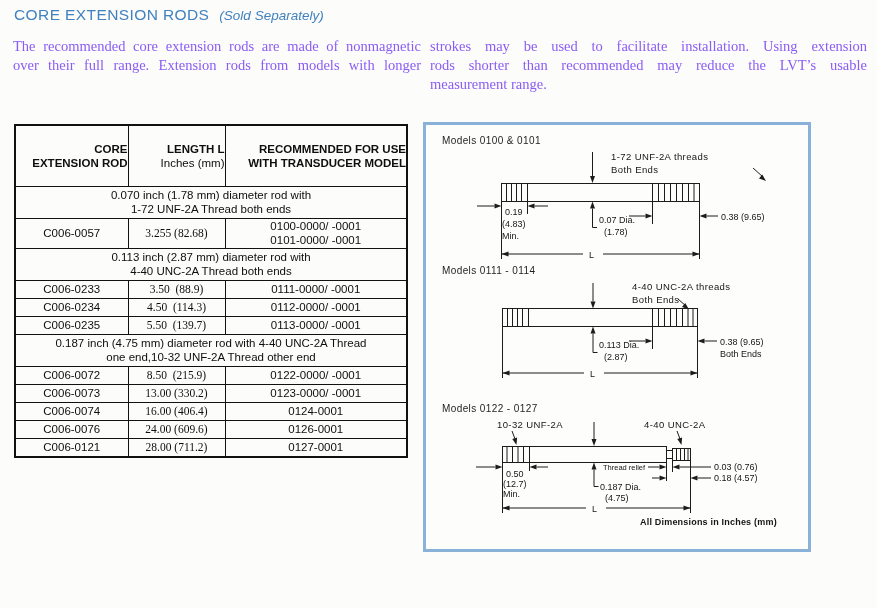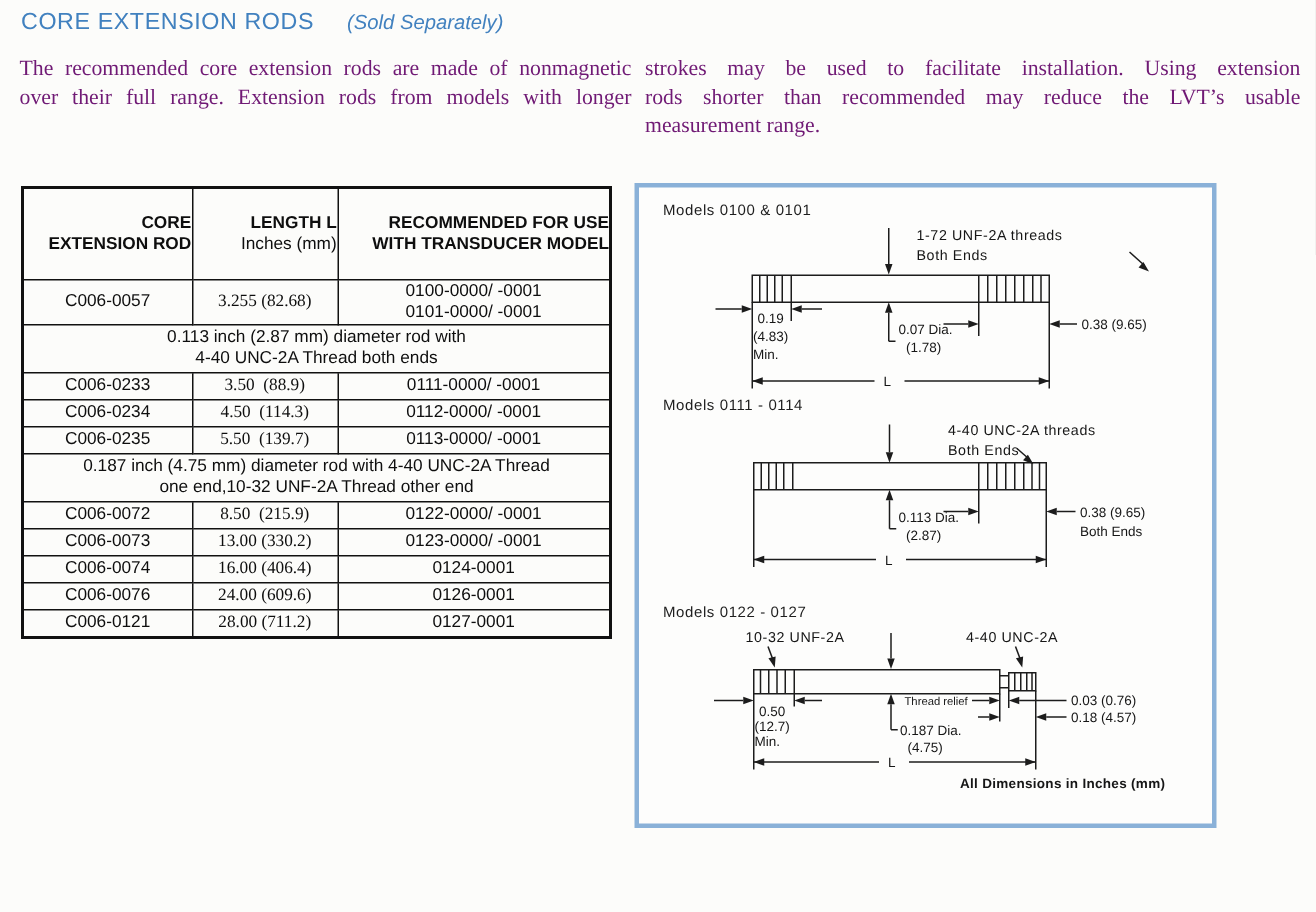--- a/index.html
+++ b/index.html
@@ -2,25 +2,25 @@
 <html><head>
 <meta charset="utf-8">
 <style>
   html,body{margin:0;padding:0;background:#e9e9e6;}
   .page{position:relative;width:877px;height:608px;background:#fcfcfa;overflow:hidden;
         font-family:"Liberation Sans",sans-serif;color:#151515;}
 
   
   .hdr{position:absolute;left:14px;top:6px;white-space:nowrap;}
   .hdr .t{font-size:15.5px;font-weight:normal;color:#4181bf;letter-spacing:.4px;}
-  .hdr .s{font-size:13.5px;font-style:italic;color:#4181bf;margin-left:22px;}
+  .hdr .s{font-size:13.5px;font-style:italic;color:#4181bf;margin-left:10px;}
 
   
   .intro{position:absolute;top:37px;font-family:"Liberation Serif",serif;font-size:14.5px;
-         line-height:19px;color:#701a75;}
+         line-height:19px;color:#8b5cf6;}
   .intro.left{left:13px;width:408px;}
   .intro.right{left:430px;width:437px;}
   .jl{text-align:justify;text-align-last:justify;white-space:nowrap;}
   .ll{text-align:left;}
 
   
   table.spec{position:absolute;left:14px;top:124px;width:392px;border-collapse:collapse;
              border:2px solid #111;table-layout:fixed;}
   table.spec td,table.spec th{border:1px solid #111;text-align:center;vertical-align:middle;
              font-size:11.5px;color:#0e0e0e;padding:1px 0;line-height:13.5px;}
@@ -76,20 +76,26 @@
           </th>
       <th>
         <div>LENGTH L</div>
             <div class="reg">Inches (mm)</div>
           </th>
       <th>
         <div>RECOMMENDED FOR USE</div>
             <div>WITH TRANSDUCER MODEL</div>
           </th>
     </tr>
+    <tr class="span">
+          <td colspan="3">
+      <div>0.070 inch (1.78 mm) diameter rod with</div>
+            <div>1-72 UNF-2A Thread both ends</div>
+          </td>
+        </tr>
     <tr class="data">
       <td>C006-0057</td>
       <td class="num">3.255 (82.68)</td>
       <td>
             <div>0100-0000/ -0001</div>
             <div>0101-0000/ -0001</div>
           </td>
         </tr>
     <tr class="span">
           <td colspan="3">

